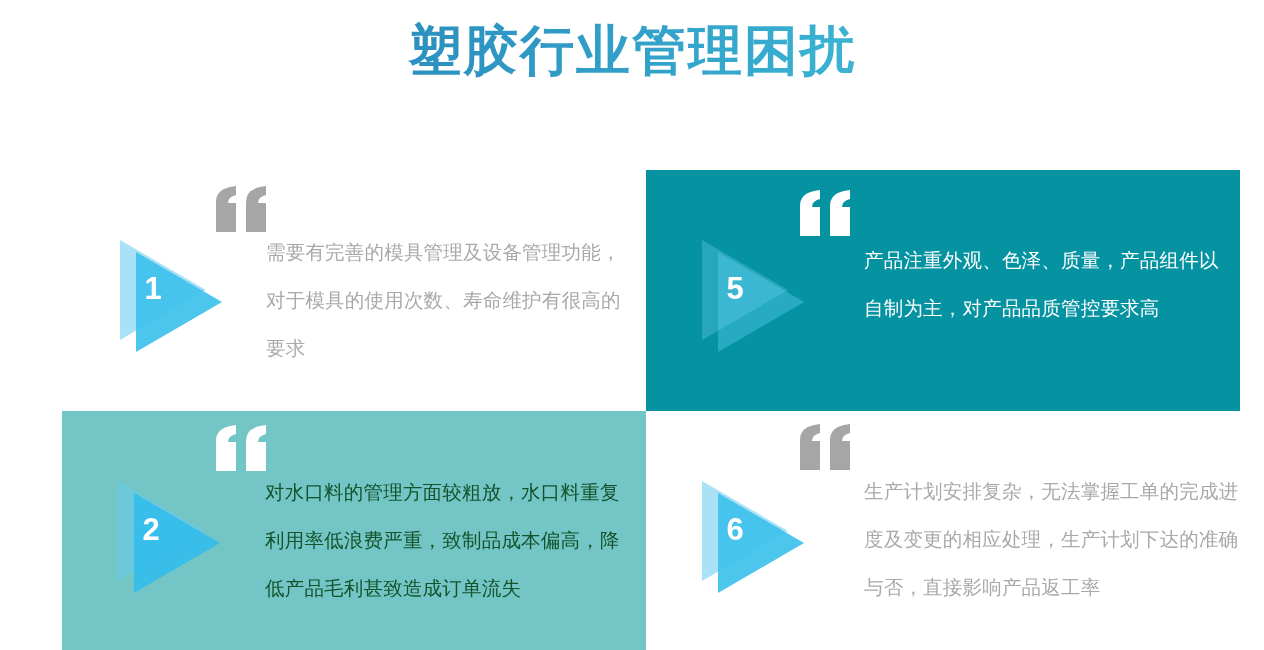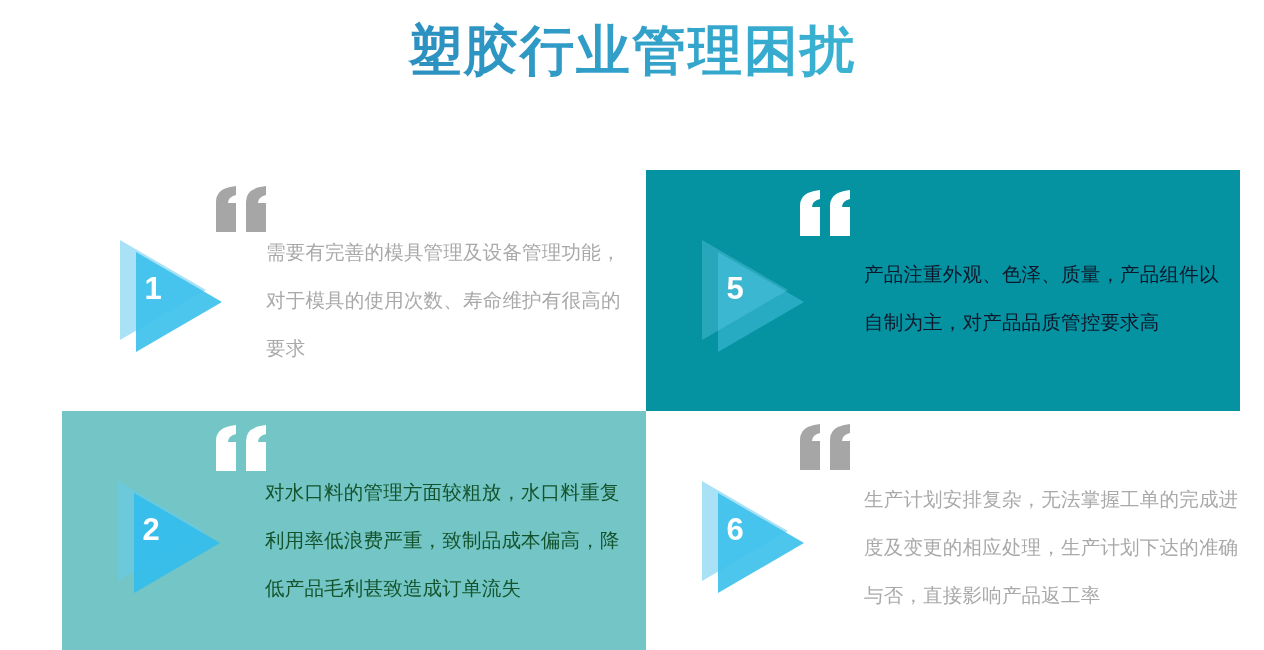--- a/index.html
+++ b/index.html
@@ -106,23 +106,23 @@
   .q-white { fill: #ffffff; }
 
   
   .panel-text {
     position: absolute;
     font-size: 19.5px;
     line-height: 48px;
     letter-spacing: 0.2px;
   }
   .panel-1 .panel-text { left: 204px; top: 58px;  width: 368px; color: #a9a9a9; }
-  .panel-5 .panel-text { left: 218px; top: 80px;  width: 372px; color: #0f172a; }
+  .panel-5 .panel-text { left: 218px; top: 66px;  width: 372px; color: #ffffff; }
   .panel-2 .panel-text { left: 203px; top: 57px;  width: 372px; color: #14532d; }
-  .panel-6 .panel-text { left: 218px; top: 64px;  width: 380px; color: #a9a9a9; }
+  .panel-6 .panel-text { left: 218px; top: 56px;  width: 380px; color: #a9a9a9; }
 </style>
 </head>
 <body>
 
 <div class="slide">
 
   <div class="page-title">塑胶行业管理困扰</div>
 
   <div class="panel panel-1">
     <div class="arrow">

